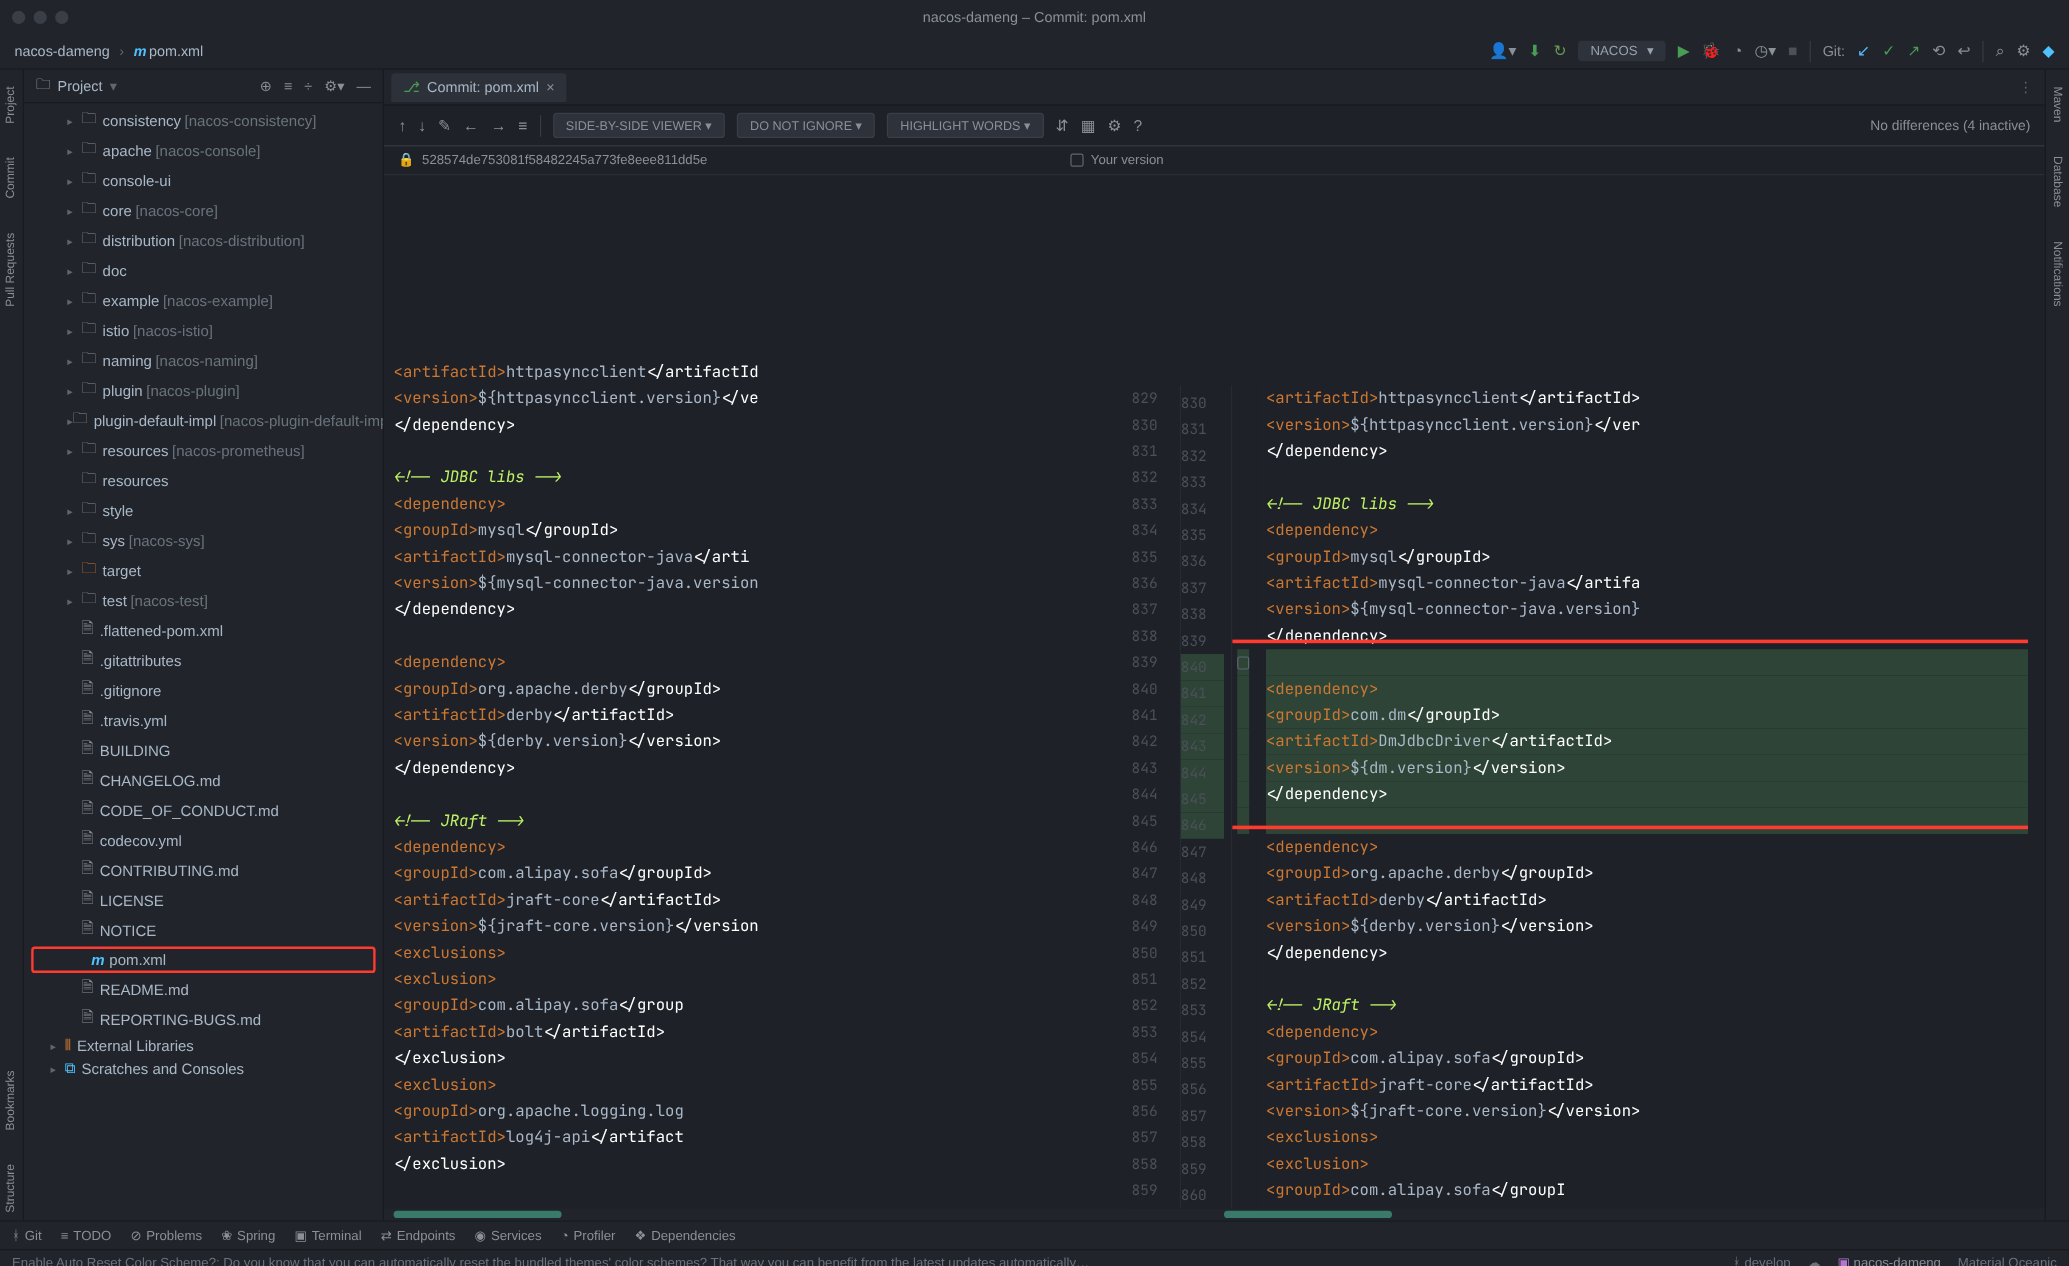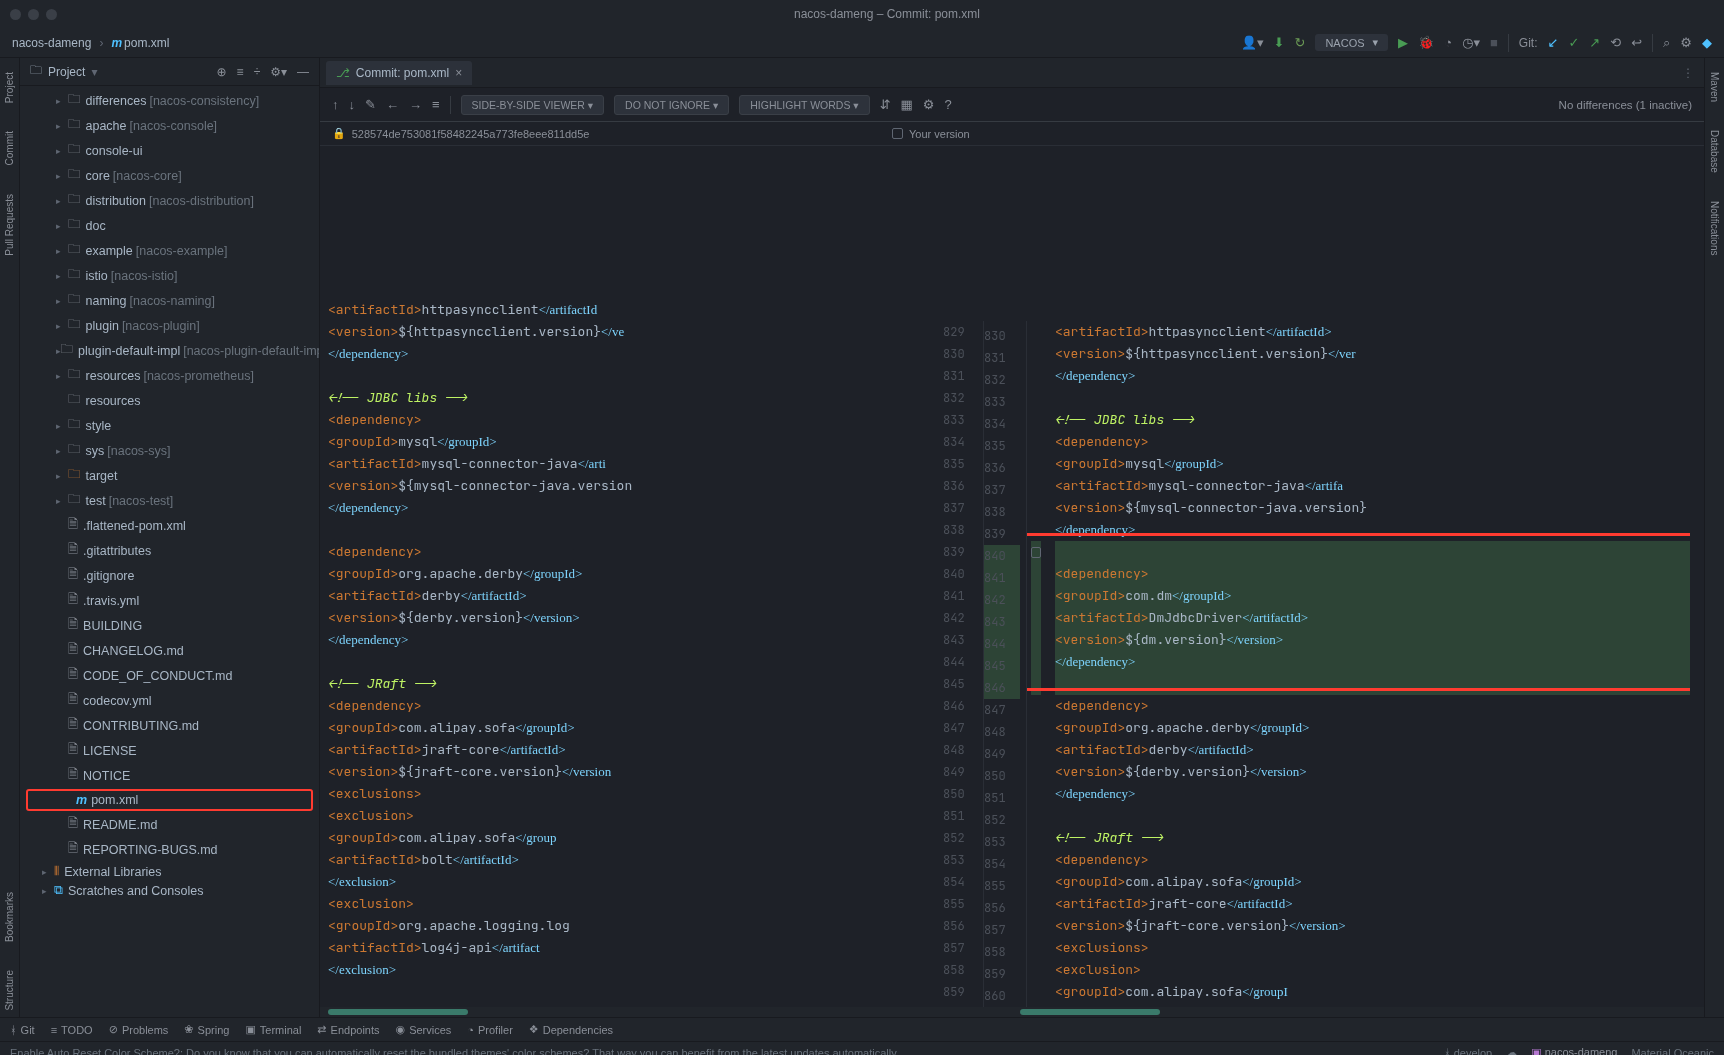--- a/index.html
+++ b/index.html
@@ -1,20 +1,20 @@
 <!DOCTYPE html>
 <html><head>
   <meta charset="utf-8">
   <style>
     * { margin: 0; padding: 0; box-sizing: border-box; }
     body { font-family: -apple-system, 'Segoe UI', sans-serif; background: #1e2128; color: #a9b7c6; font-size: 12px; overflow: hidden; }
     .titlebar { height: 28px; background: #21252b; display: flex; align-items: center; padding: 0 10px; position: relative; }
     .traffic { display: flex; gap: 7px; }
     .dot { width: 11px; height: 11px; border-radius: 50%; background: #3a3f47; }
-    .title-center { position: absolute; left: 50%; transform: translateX(-50%); color: #8a8f98; font-size: 12px; margin-left: 25px; }
+    .title-center { position: absolute; left: 50%; transform: translateX(-50%); color: #8a8f98; font-size: 12px; }
     .navbar { height: 30px; background: #21252b; display: flex; align-items: center; padding: 0 12px; border-bottom: 1px solid #181a1f; }
     .breadcrumb { display: flex; align-items: center; gap: 8px; font-size: 12px; }
     .breadcrumb .m-icon { color: #4fc1ff; font-weight: bold; font-style: italic; margin-right: 2px; }
     .chev { color: #5f6672; }
     .toolbar-right { margin-left: auto; display: flex; align-items: center; gap: 10px; color: #8a8f98; }
     .tb-ic { cursor: pointer; font-size: 13px; }
     .tb-sep { width: 1px; height: 18px; background: #363b42; }
     .nacos-box { background: #2d323b; padding: 2px 10px; border-radius: 3px; color: #9aa2ad; font-size: 11px; display: inline-flex; align-items: center; gap: 8px; }
     .main { display: flex; height: calc(100vh - 96px); }
     .leftstrip { width: 20px; background: #21252b; display: flex; flex-direction: column; align-items: center; padding-top: 8px; gap: 16px; border-right: 1px solid #181a1f; }
@@ -48,21 +48,21 @@
     .checkbox-col { position: absolute; margin-left: 560px; display: flex; align-items: center; gap: 6px; }
     .diff-body { flex: 1; display: flex; overflow: hidden; position: relative; align-items: flex-end; }
     .pane { flex: 1; display: flex; overflow: hidden; position: relative; min-width: 0; }
     .gutter { width: 40px; background: #1e2128; text-align: right; padding-right: 6px; color: #4b5059; font-size: 12px; font-family: 'JetBrains Mono', 'Consolas', monospace; line-height: 22px; padding-top: 4px; user-select: none; }
     .gutter.mid { width: 44px; border-left: 1px solid #2a2e36; border-right: 1px solid #2a2e36; }
     .code { flex: 1; font-family: 'JetBrains Mono', 'Consolas', monospace; font-size: 13px; line-height: 22px; padding: 4px 0 4px 8px; overflow: hidden; white-space: pre; }
     .ln { height: 22px; display: flex; align-items: center; }
     .ln.added { background: #2d4436; }
     .ln.added-gut { background: #2d4436; }
     .tag-o { color: #cc7832; }
-    .tag-c { color: #7dd3fc; font-family: Liberation Serif, serif; }
+    .tag-c { color: #ffffff; }
     .txt { color: #a9b7c6; }
     .cmt { color: #bef264; font-style: italic; }
     .redframe { position: absolute; border: 3px solid #ff3b30; pointer-events: none; }
     .vbar { width: 14px; background: #21252b; border-left: 1px solid #2a2e36; position: relative; }
     .vbar .mark { position: absolute; left: 2px; right: 2px; height: 4px; background: #499c54; }
     .hscroll { height: 10px; background: #21252b; }
     .hscroll-thumb { height: 6px; width: 140px; background: #3a7a6a; border-radius: 3px; margin-top: 2px; margin-left: 8px; }
     .statusbar { height: 24px; background: #21252b; border-top: 1px solid #181a1f; display: flex; align-items: center; padding: 0 10px; gap: 16px; font-size: 11px; color: #8a8f98; }
     .sb-item { display: flex; align-items: center; gap: 4px; cursor: pointer; }
     .tipbar { height: 22px; background: #21252b; padding: 0 10px; display: flex; align-items: center; font-size: 11px; color: #6a737d; border-top: 1px solid #181a1f; }
@@ -137,21 +137,21 @@
         <span>≡</span>
         <span>÷</span>
         <span>⚙▾</span>
         <span>—</span>
       </div>
     </div>
     <div class="tree" id="project-tree">
         <div class="node" style="padding-left: 36px;">
           <span class="caret">▸</span>
           <span class="dir-ic">🗀</span>
-          <span>differences</span>
+          <span>consistency</span>
           <span class="weak">[nacos-consistency]</span>
         </div>
         <div class="node" style="padding-left: 36px;">
           <span class="caret">▸</span>
           <span class="dir-ic">🗀</span>
           <span>apache</span>
           <span class="weak">[nacos-console]</span>
         </div>
         <div class="node" style="padding-left: 36px;">
           <span class="caret">▸</span>
@@ -342,21 +342,21 @@
       <span class="dt-ic">≡</span>
       <span class="tb-sep"></span>
       <button class="dropdown-btn"><span>SIDE-BY-SIDE VIEWER</span> ▾</button>
       <button class="dropdown-btn"><span>DO NOT IGNORE</span> ▾</button>
       <button class="dropdown-btn"><span>HIGHLIGHT WORDS</span> ▾</button>
       <span class="dt-ic">⇵</span>
       <span class="dt-ic">▦</span>
       <span class="dt-ic">⚙</span>
       <span class="dt-ic">?</span>
       <div class="dt-right">
-        <span class="nodiff">No differences (1 inactive)</span>
+        <span class="nodiff">No differences (4 inactive)</span>
       </div>
     </div>
 
     <div class="commit-row">
       <span class="lock">🔒</span>
       <span>528574de753081f58482245a773fe8eee811dd5e</span>
       <span class="checkbox-col">
         <span class="checkbox-inline"></span>
         <span>Your version</span>
       </span>

